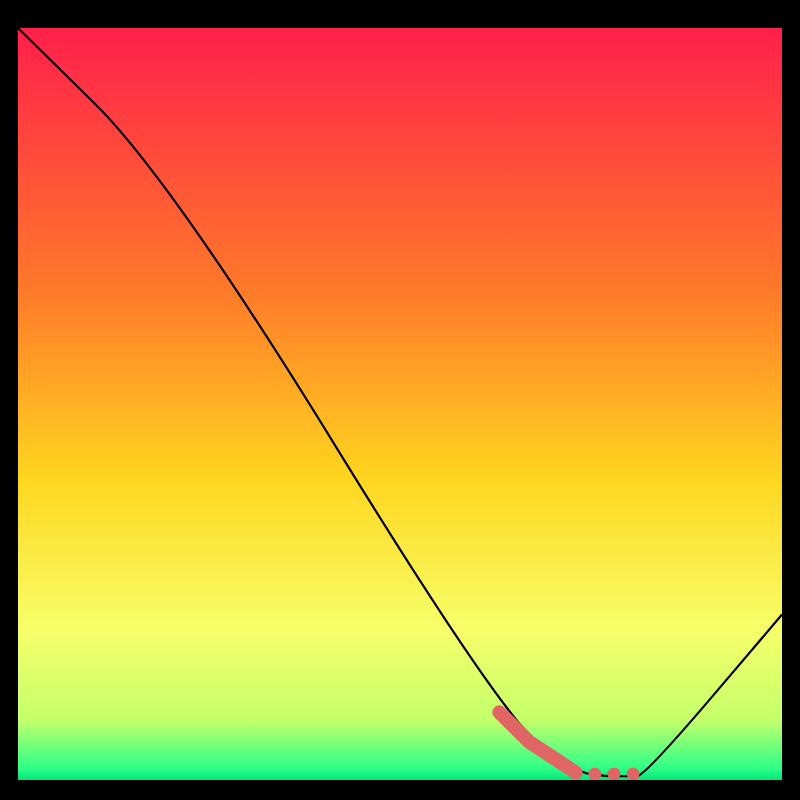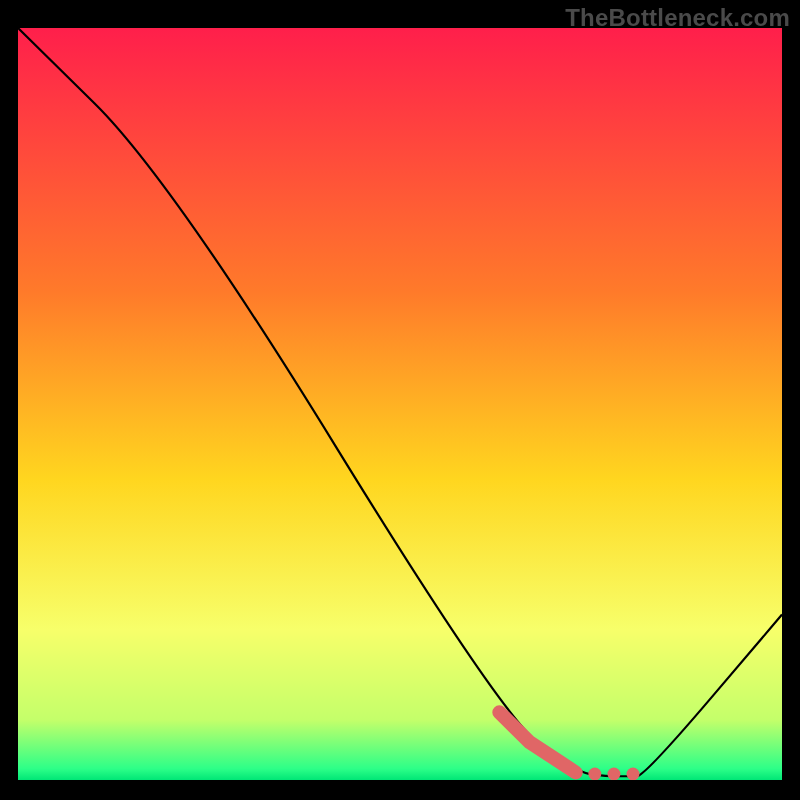--- a/index.html
+++ b/index.html
@@ -35,21 +35,20 @@
   }
   .plot svg {
     display: block;
   }
 </style>
 </head>
 <body>
 
 <div class="stage">
 
-  <div class="watermark">TheBottleneck.com</div>
 
   <div class="plot">
     <svg id="chart-svg" viewBox="0 0 764 752" width="764" height="752">
       <defs>
         <linearGradient id="bg-grad" x1="0" y1="0" x2="0" y2="1">
             <stop offset="0%" stop-color="#ff1f4b"></stop>
             <stop offset="35%" stop-color="#ff7a2a"></stop>
             <stop offset="60%" stop-color="#ffd61f"></stop>
             <stop offset="80%" stop-color="#f7ff6a"></stop>
             <stop offset="92%" stop-color="#c4ff6a"></stop>

